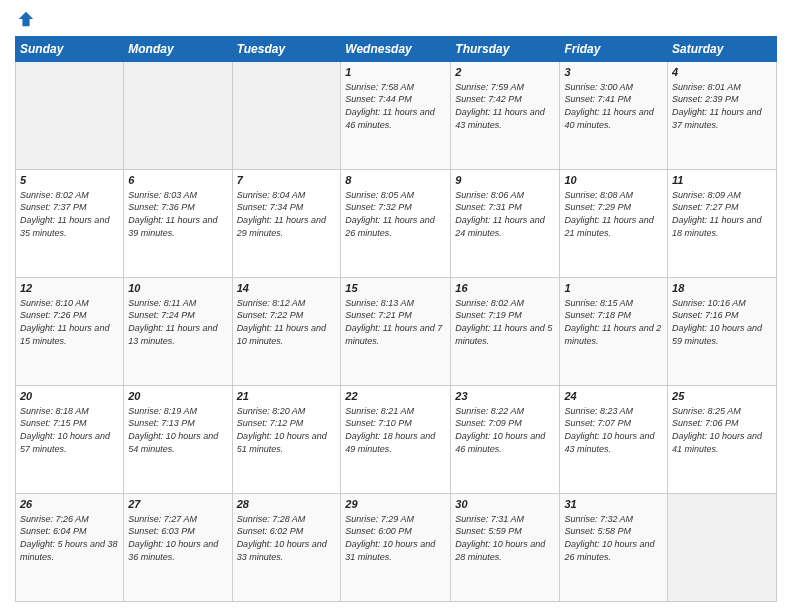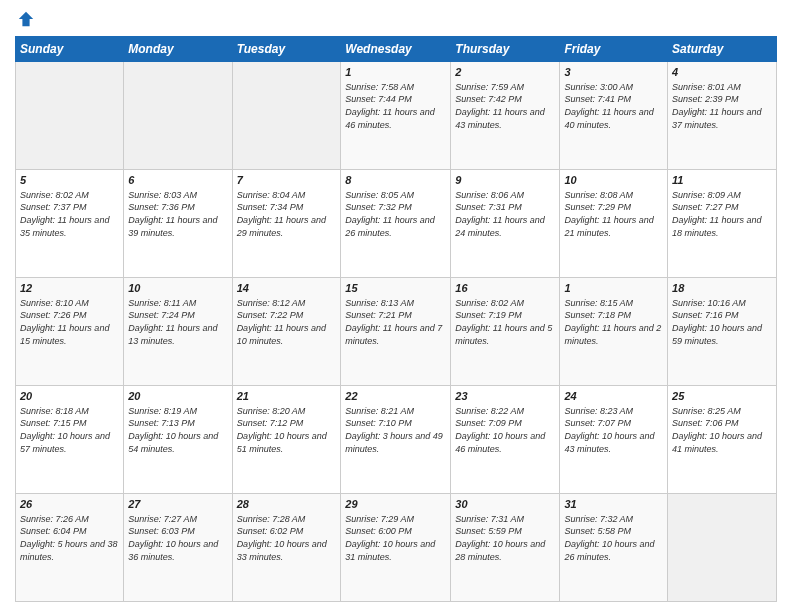--- a/index.html
+++ b/index.html
@@ -268,21 +268,21 @@
           <td>
             <span class="day-number">21</span>
             <div class="day-info">Sunrise: 8:20 AM</div>
             <div class="day-info">Sunset: 7:12 PM</div>
             <div class="day-info">Daylight: 10 hours and 51 minutes.</div>
           </td>
           <td>
             <span class="day-number">22</span>
             <div class="day-info">Sunrise: 8:21 AM</div>
             <div class="day-info">Sunset: 7:10 PM</div>
-            <div class="day-info">Daylight: 3 hours and 49 minutes.</div>
+            <div class="day-info">Daylight: 18 hours and 49 minutes.</div>
           </td>
           <td>
             <span class="day-number">23</span>
             <div class="day-info">Sunrise: 8:22 AM</div>
             <div class="day-info">Sunset: 7:09 PM</div>
             <div class="day-info">Daylight: 10 hours and 46 minutes.</div>
           </td>
           <td>
             <span class="day-number">24</span>
             <div class="day-info">Sunrise: 8:23 AM</div>

